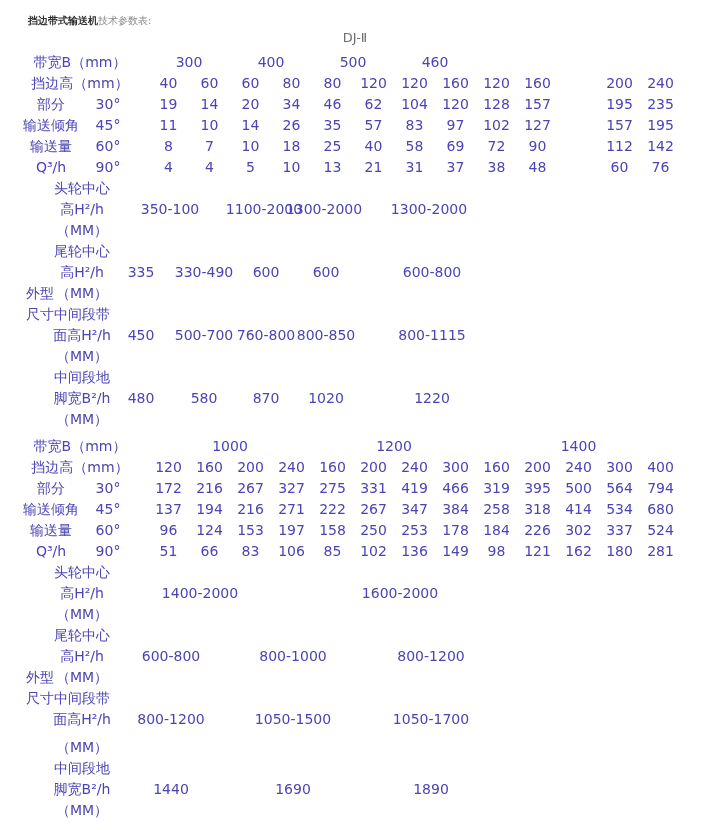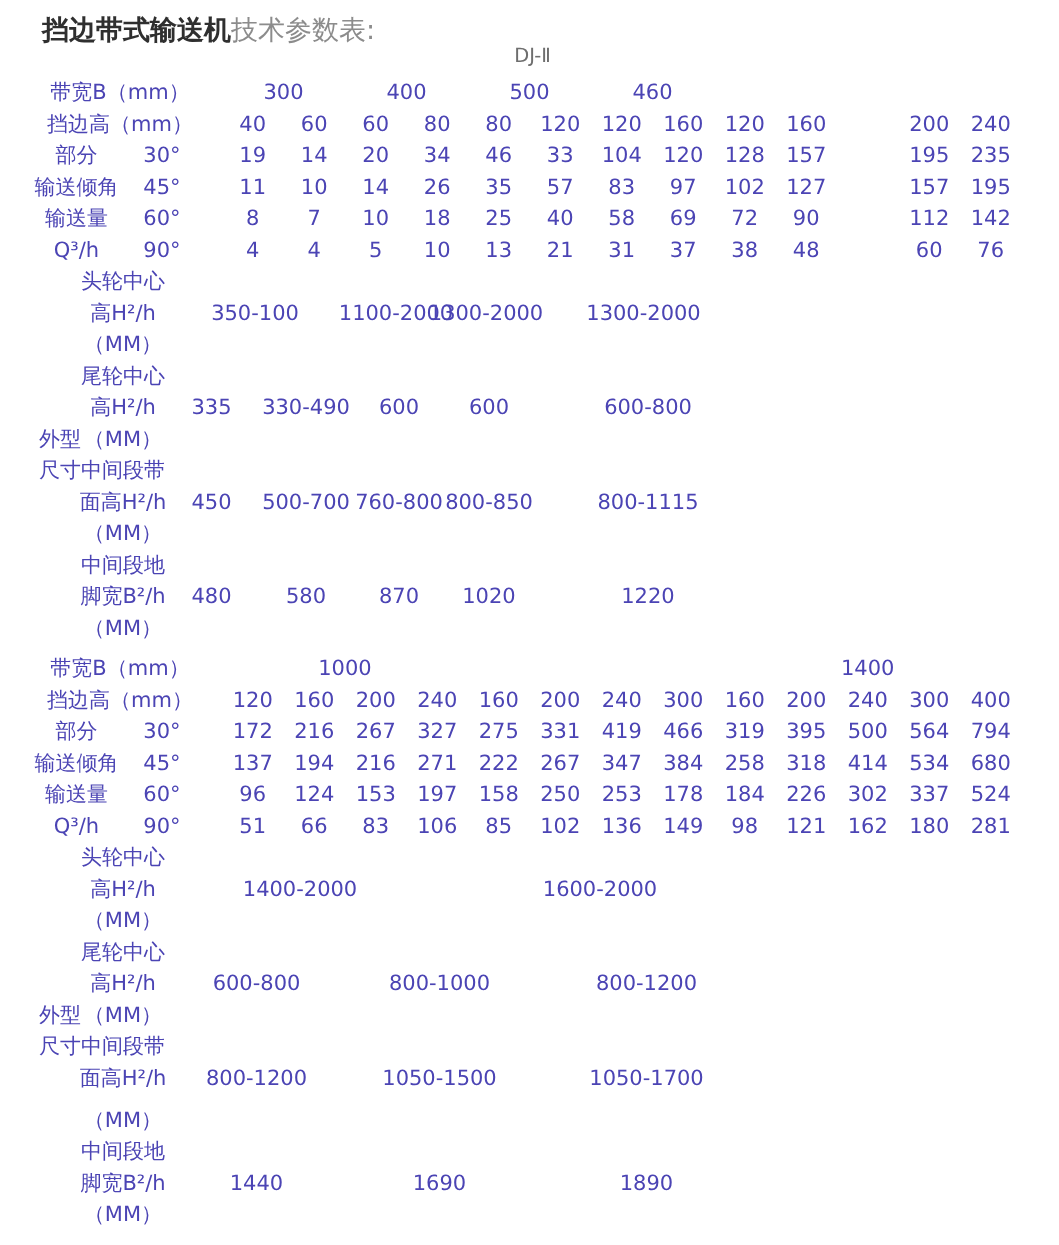--- a/index.html
+++ b/index.html
@@ -1,18 +1,18 @@
 <!DOCTYPE html>
 <html><head>
 <meta charset="utf-8">
 <style>
   html,body{margin:0;padding:0;background:#ffffff;}
   body{width:706px;height:830px;position:relative;font-family:"DejaVu Sans","Liberation Sans",sans-serif;}
   .sheet{position:absolute;left:0;top:0;width:706px;height:830px;}
-  .title{position:absolute;left:28px;top:12px;font-size:18px;line-height:18px;white-space:nowrap;}
+  .title{position:absolute;left:28px;top:12px;font-size:10px;line-height:18px;white-space:nowrap;}
   .title .tb{font-weight:700;color:#2f2f2f;}
   .title .tn{font-weight:400;color:#8c8c8c;}
   .model{position:absolute;left:300px;top:30px;width:110px;text-align:center;font-size:13px;color:#6e6e6e;}
   .row{position:absolute;left:0;width:706px;height:21px;line-height:21px;font-size:14px;color:#4b44b4;}
   .c{position:absolute;top:0;height:21px;text-align:center;white-space:nowrap;}
   .lw{left:0;width:160px;}   
   .ls{left:2px;width:160px;} 
   .lg{left:0;width:102px;}   
   .la{left:80px;width:56px;} 
   .lo{left:0;width:80px;}    
@@ -53,21 +53,21 @@
   </div>
 
   <div class="row" style="top:94px">
     <span class="c lg">部分</span>
     <span class="c la">30°</span>
     <span class="c d" style="left:148px">19</span>
     <span class="c d" style="left:189px">14</span>
     <span class="c d" style="left:230px">20</span>
     <span class="c d" style="left:271px">34</span>
     <span class="c d" style="left:312px">46</span>
-    <span class="c d" style="left:353px">33</span>
+    <span class="c d" style="left:353px">62</span>
     <span class="c d" style="left:394px">104</span>
     <span class="c d" style="left:435px">120</span>
     <span class="c d" style="left:476px">128</span>
     <span class="c d" style="left:517px">157</span>
     <span class="c d" style="left:599px">195</span>
     <span class="c d" style="left:640px">235</span>
   </div>
 
   <div class="row" style="top:115px">
     <span class="c lg">输送倾角</span>
@@ -174,20 +174,21 @@
     <span class="c v" style="left:276px">1020</span>
     <span class="c v" style="left:382px">1220</span>
   </div>
   <div class="row" style="top:409px">
     <span class="c ls">（MM）</span>
   </div>
 
   <div class="row" style="top:436px">
     <span class="c lw">带宽B（mm）</span>
     <span class="c b" style="left:148px;width:164px">1000</span>
+    <span class="c b" style="left:312px;width:164px">1200</span>
     <span class="c b" style="left:476px;width:205px">1400</span>
   </div>
 
   <div class="row" style="top:457px">
     <span class="c lw">挡边高（mm）</span>
     <span class="c d" style="left:148px">120</span>
     <span class="c d" style="left:189px">160</span>
     <span class="c d" style="left:230px">200</span>
     <span class="c d" style="left:271px">240</span>
     <span class="c d" style="left:312px">160</span>

